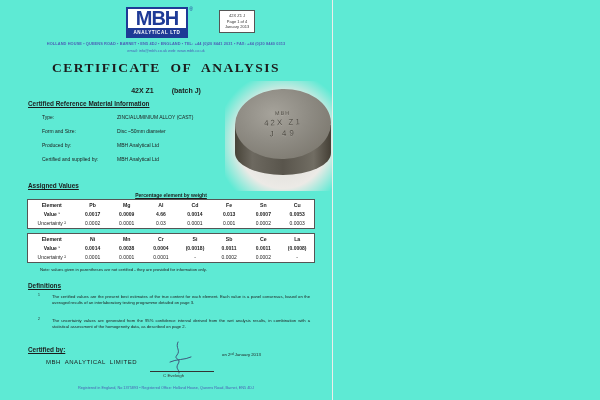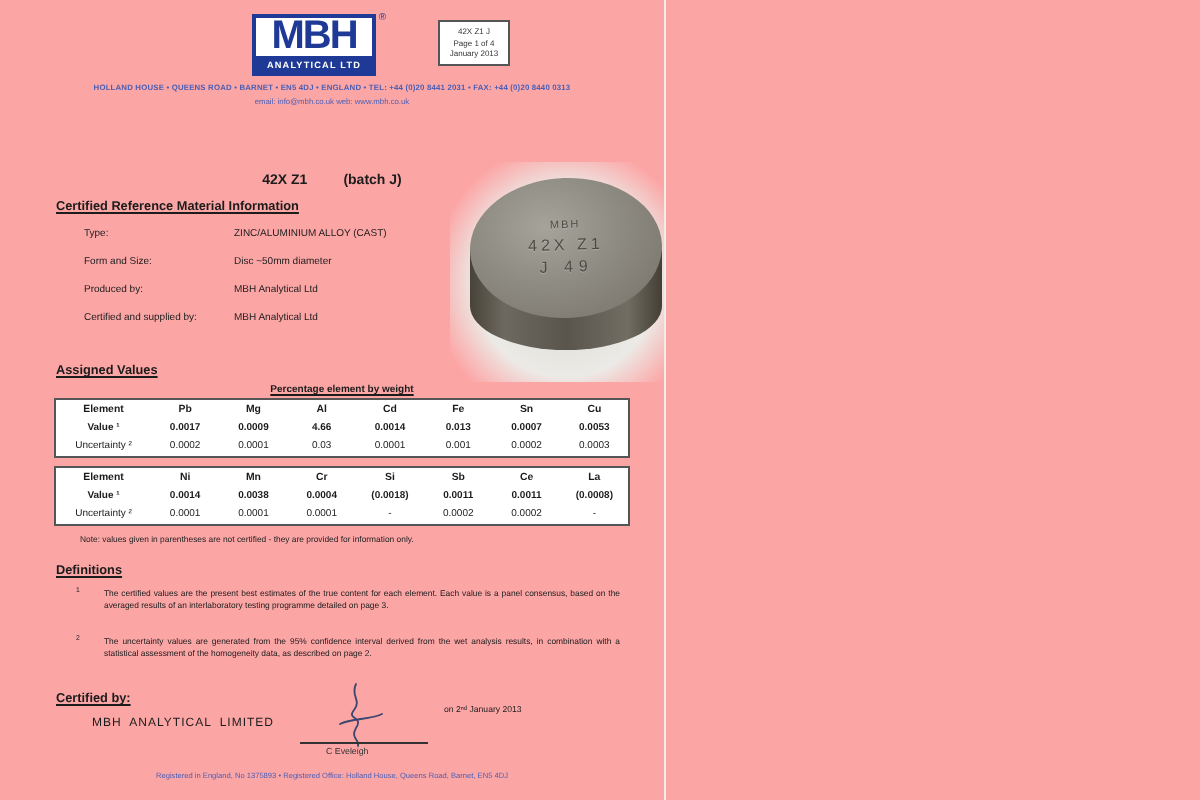--- a/index.html
+++ b/index.html
@@ -1,18 +1,18 @@
 <!DOCTYPE html>
 <html><head>
 <meta charset="utf-8">
 <style>
   *{margin:0;padding:0;box-sizing:border-box}
   html,body{width:600px;height:400px}
   body{position:relative;overflow:hidden;background:#fbfbf9;font-family:"Liberation Sans",sans-serif;color:#1c1c1c;-webkit-text-size-adjust:none}
-  .page{position:absolute;top:0;height:400px;background:#fca5a5}
+  .page{position:absolute;top:0;height:400px;background:#5eead4}
   #page-left{left:0;width:332px}
   #page-right{left:332px;width:268px;border-left:1px solid #ededea}
 
   
   .logo{position:absolute;left:126px;top:7px;width:62px;text-align:center}
   .logo-box{border:2px solid #1e3a96;position:relative;background:#fff}
   .logo-mbh{font-size:20px;font-weight:bold;color:#1e3a96;line-height:19px;letter-spacing:-1px}
   .logo-strip{background:#1e3a96;color:#fff;font-size:4.6px;font-weight:bold;letter-spacing:.6px;padding:1.5px 0}
   .logo-reg{position:absolute;right:-7px;top:-3px;font-size:5px;color:#1e3a96}
 
@@ -79,20 +79,21 @@
 
     <div class="tagbox" id="tag1">
       <div>42X Z1 J</div>
       <div>Page 1 of 4</div>
       <div>January 2013</div>
     </div>
 
     <div class="address">HOLLAND HOUSE • QUEENS ROAD • BARNET • EN5 4DJ • ENGLAND • TEL: +44 (0)20 8441 2031 • FAX: +44 (0)20 8440 0313</div>
     <div class="contact">email: info@mbh.co.uk    web: www.mbh.co.uk</div>
 
+    <div class="cert-title">CERTIFICATE OF ANALYSIS</div>
     <div class="product-line">
       <span>42X Z1</span>
       <span>(batch J)</span>
     </div>
 
     <div class="sec-heading" style="top:100px">Certified Reference Material Information</div>
 
     <div class="field-row" style="top:114px">
       <span class="field-label">Type:</span>
       <span class="field-value">ZINC/ALUMINIUM ALLOY   (CAST)</span>

